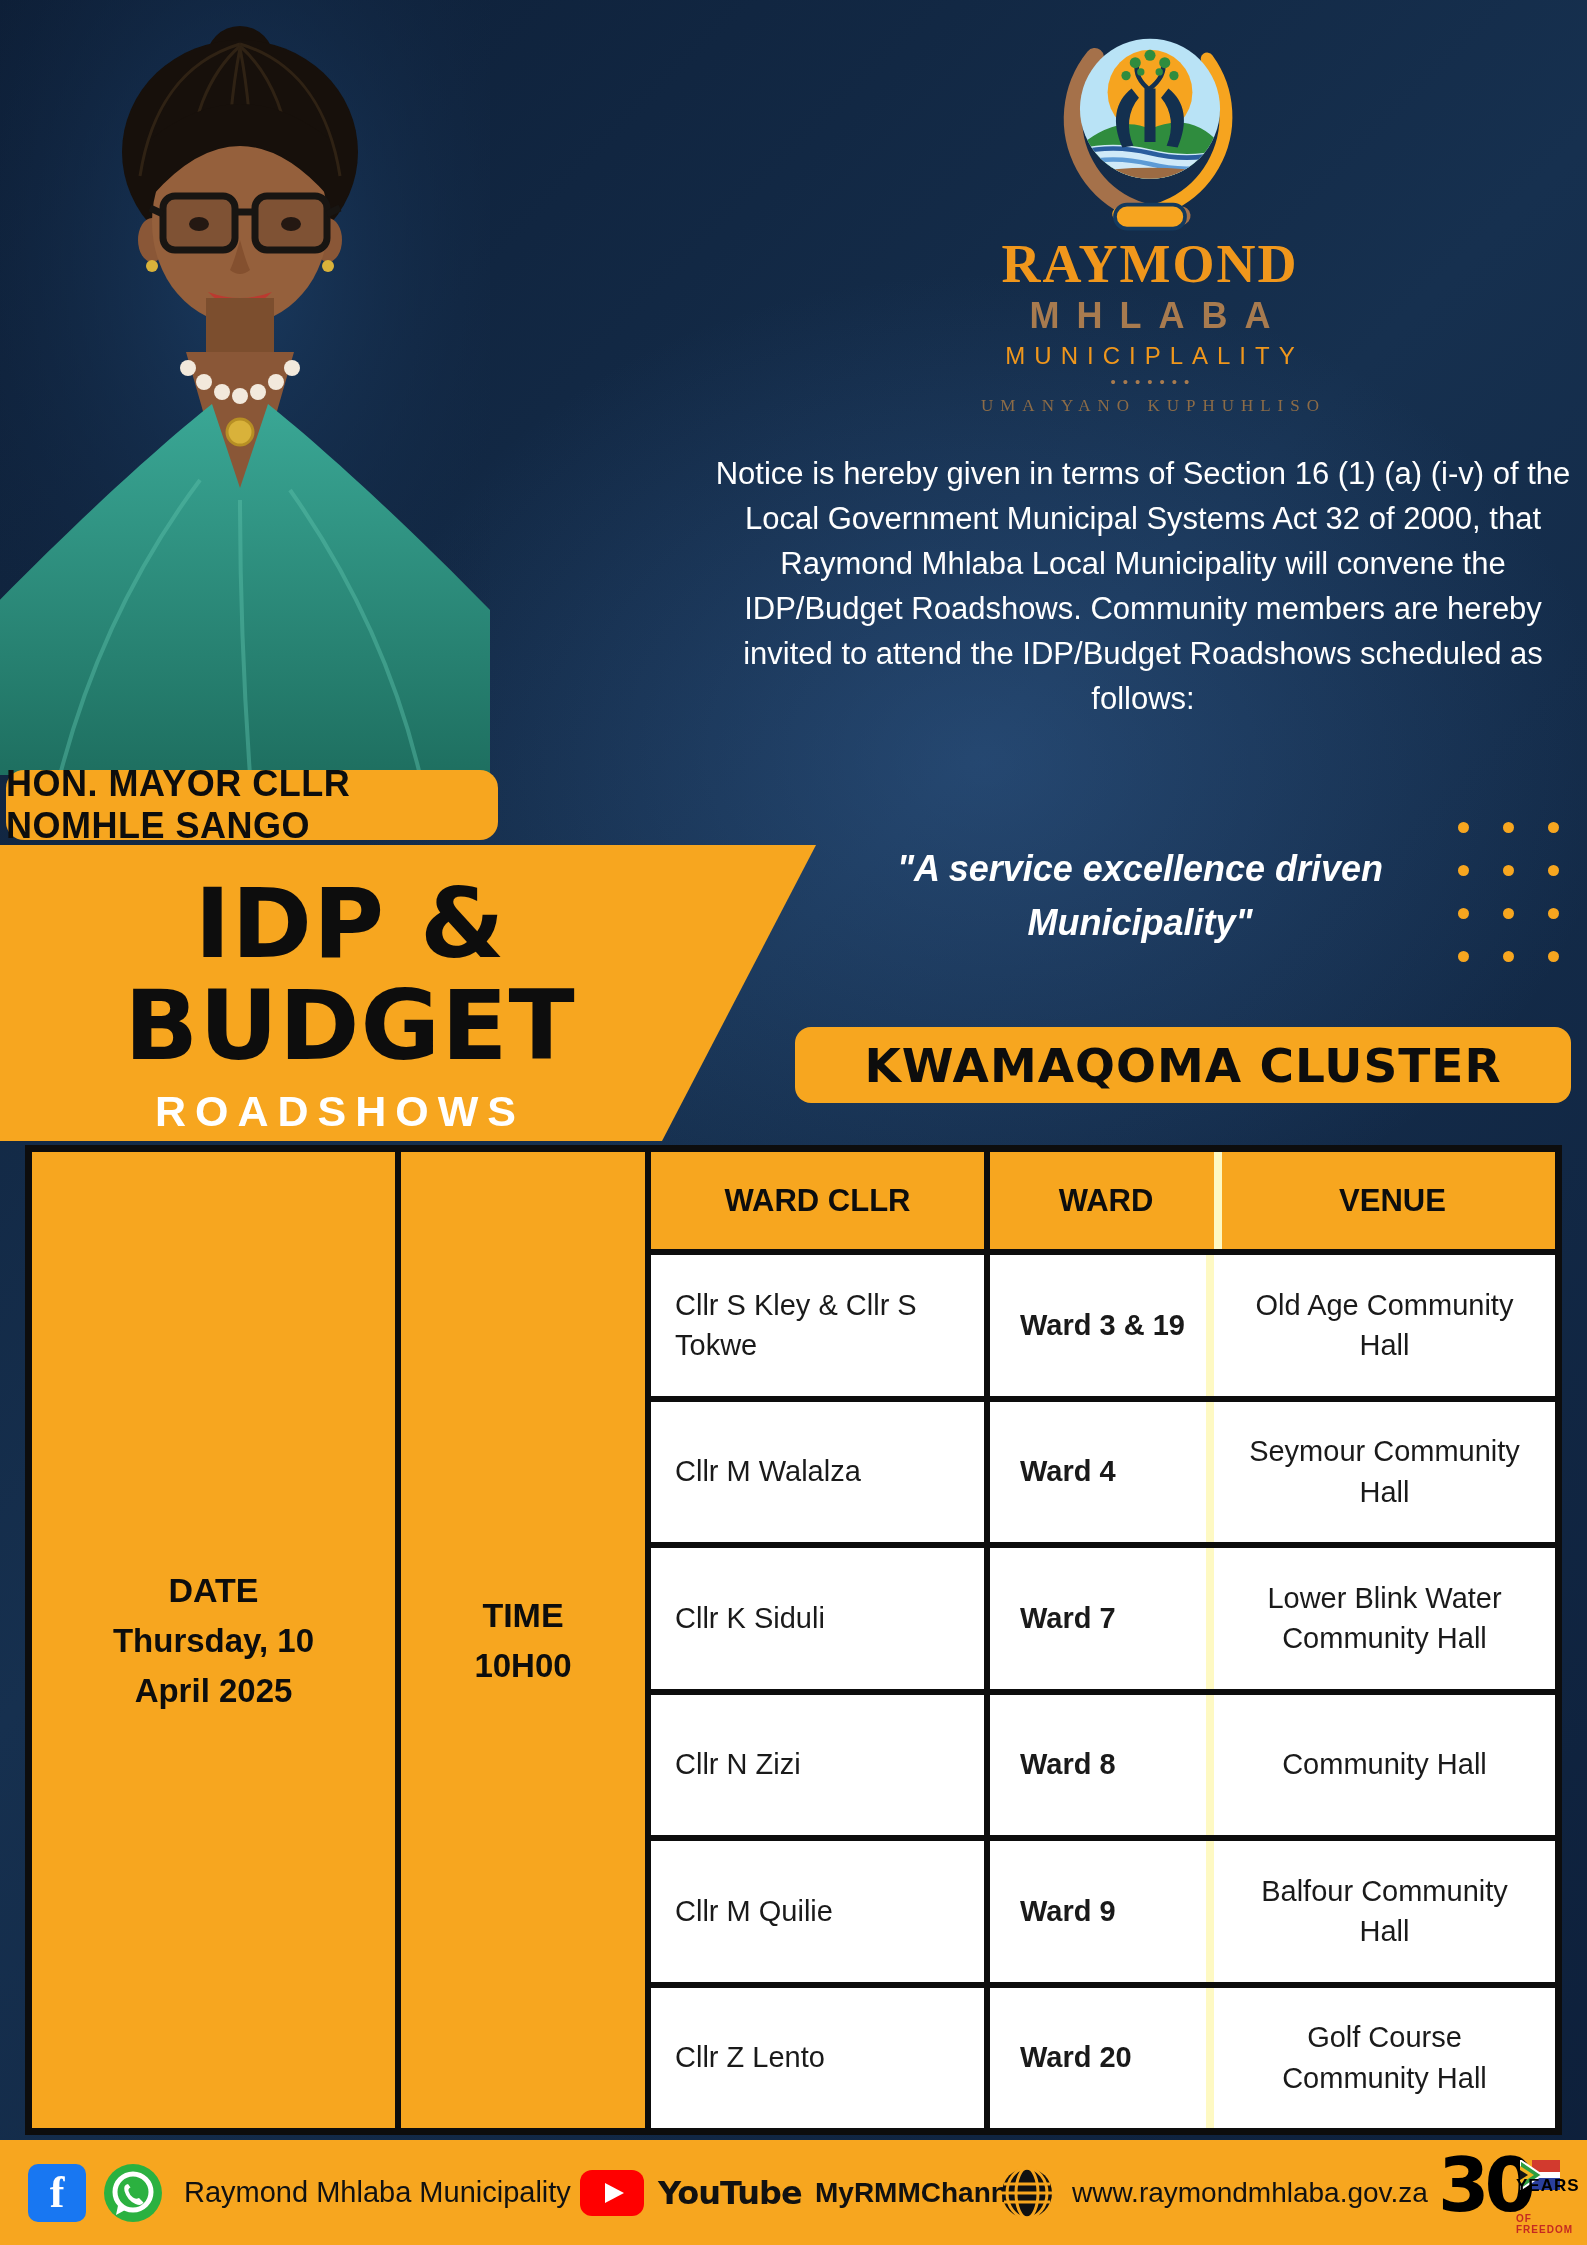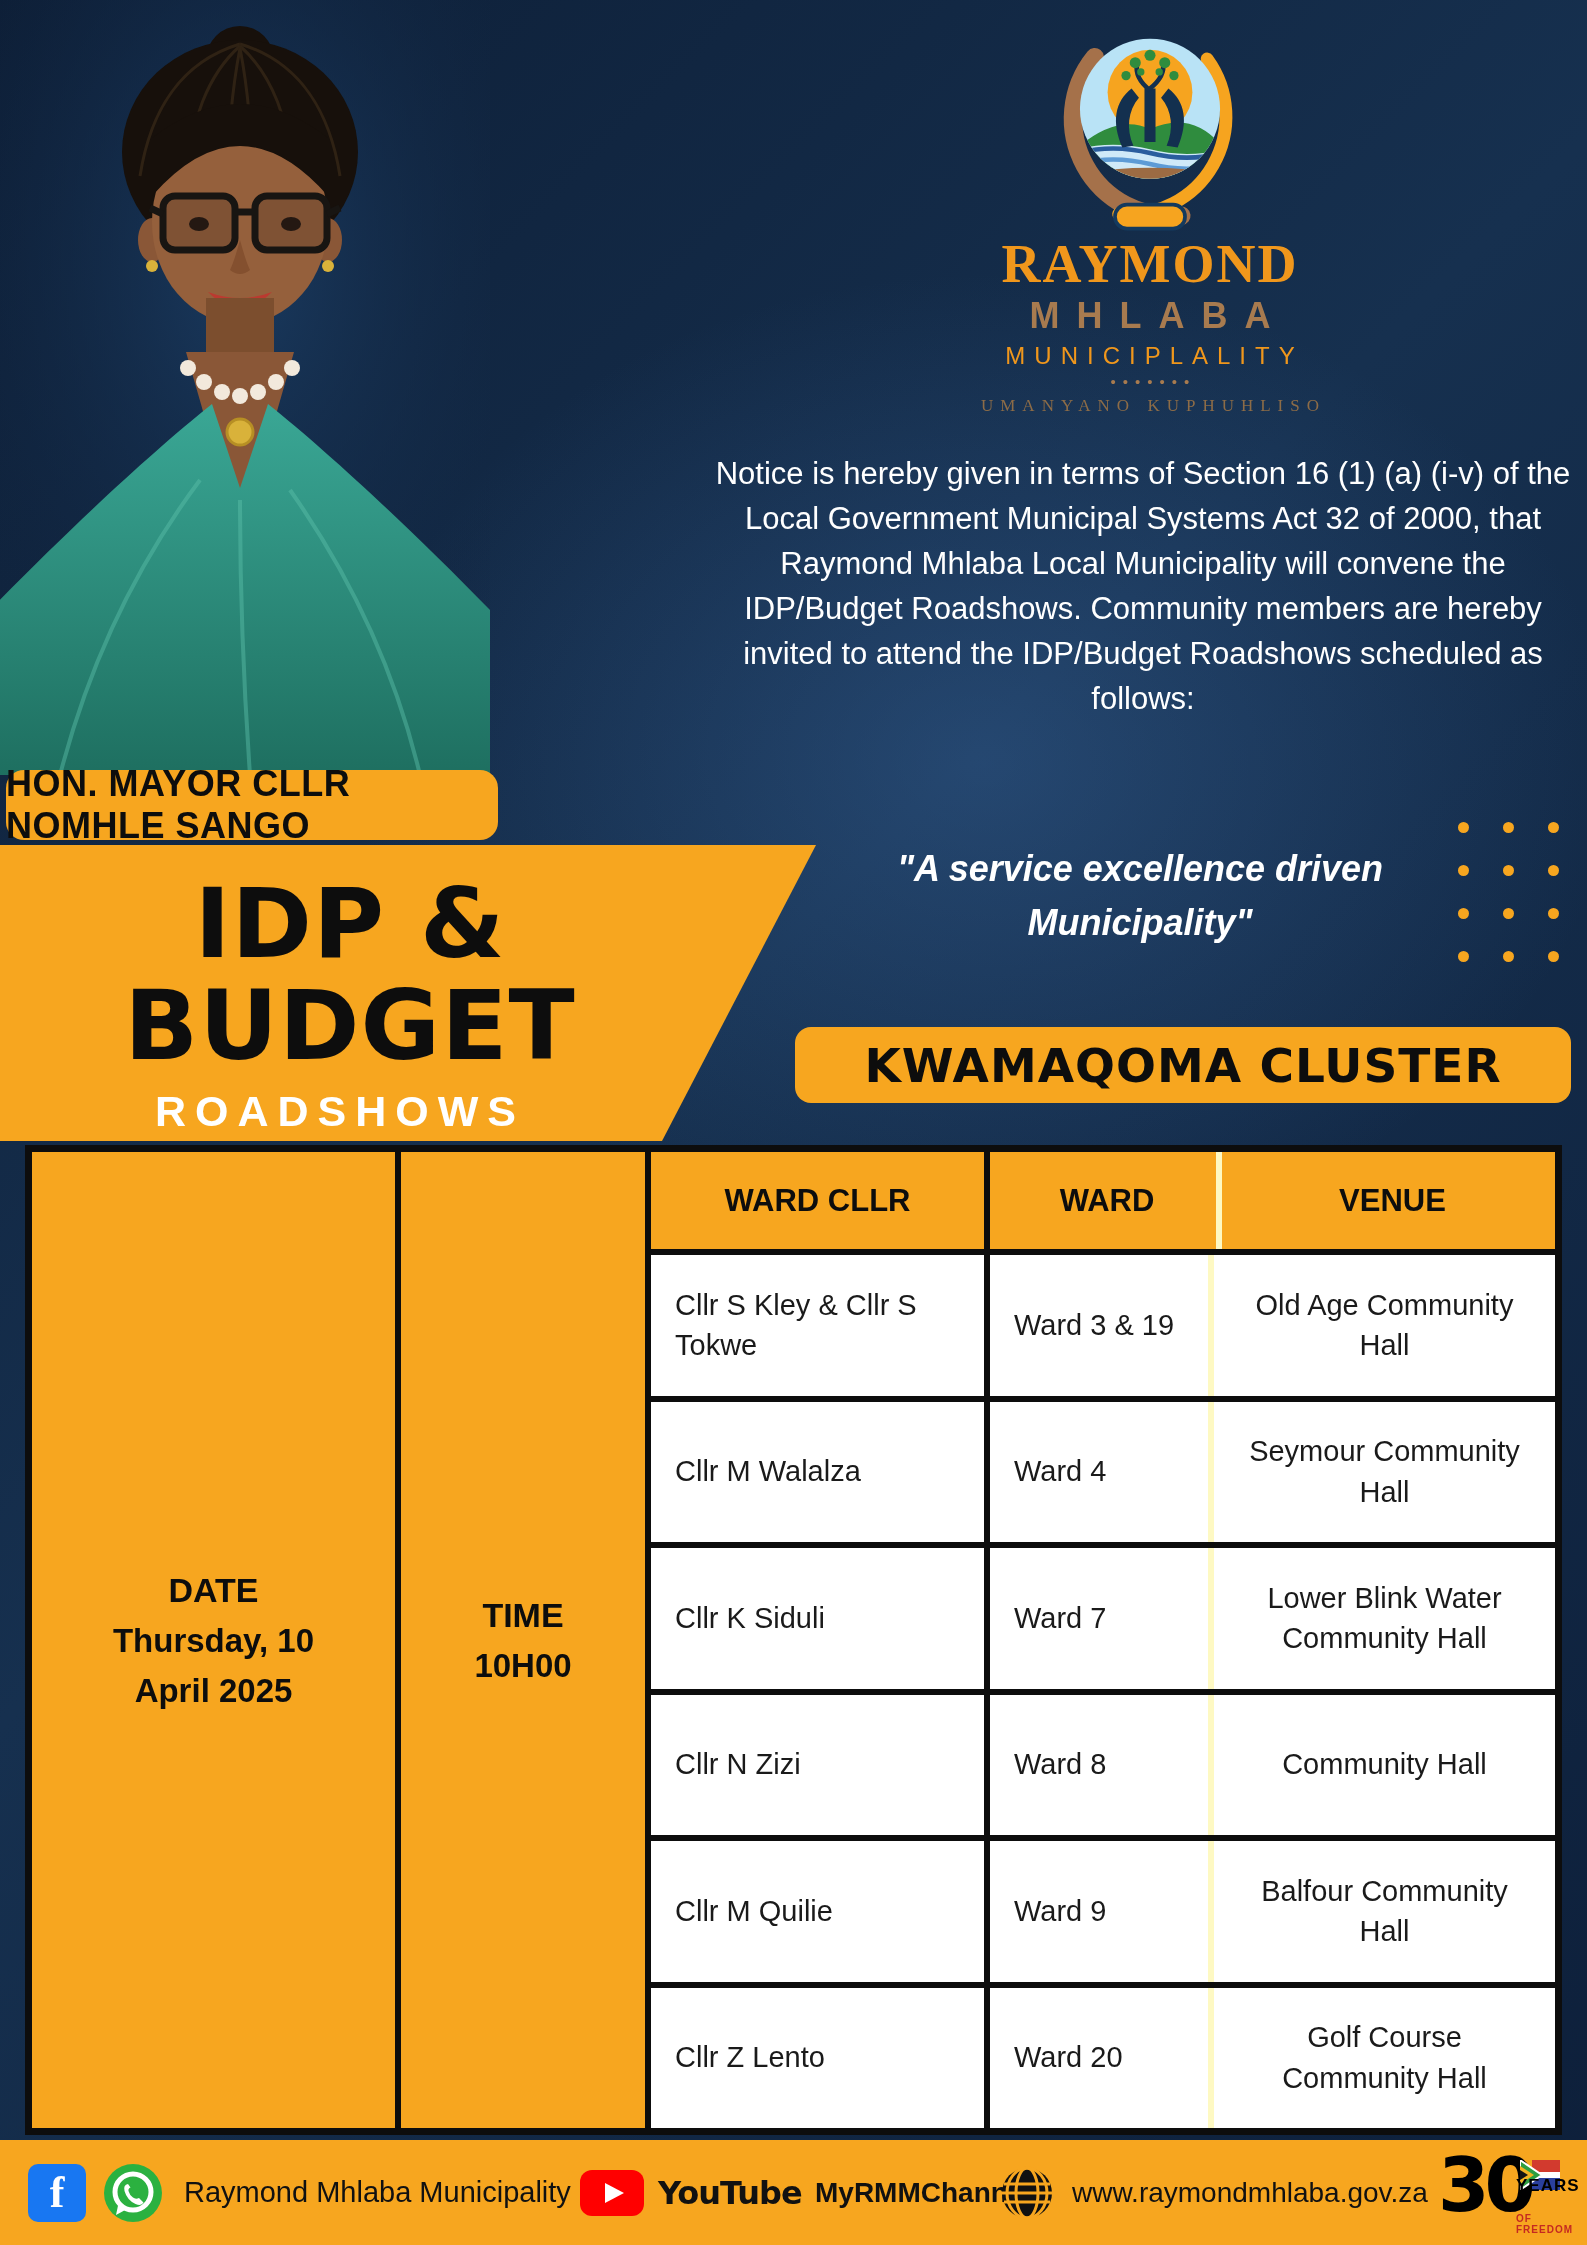--- a/index.html
+++ b/index.html
@@ -54,27 +54,27 @@
   .col-side{background:#F7A61F;border-right:6px solid #0d0d0d;display:flex;flex-direction:column;
     align-items:center;justify-content:center;text-align:center;color:#0d0d0d;}
   .col-date{width:363px;}
   .col-time{width:244px;}
   .side-label{font-weight:800;font-size:34px;line-height:1.5;}
   .side-value{font-weight:700;font-size:33px;line-height:1.5;max-width:240px;}
   .col-main{flex:1;display:flex;flex-direction:column;}
   .thead{height:103px;display:flex;background:#F7A61F;border-bottom:6px solid #0d0d0d;box-sizing:border-box;gap:8px;}
   .th{display:flex;align-items:center;justify-content:center;font-weight:800;font-size:31px;color:#0d0d0d;box-sizing:border-box;}
   .c1{width:339px;border-right:6px solid #0d0d0d;}
-  .c2{width:224px;border-right:6px solid #fef9c3;}
+  .c2{width:224px;border-right:8px solid #fef9c3;}
   .c3{flex:1;}
   .trow{flex:1;display:flex;border-bottom:6px solid #0d0d0d;box-sizing:border-box;background:#fff;}
   .trow:last-child{border-bottom:none;}
   .td{display:flex;align-items:center;font-size:29px;color:#1a1a1a;box-sizing:border-box;line-height:1.4;}
   .td.c1{padding:0 18px 0 24px;}
-  .td.c2{padding-left:24px;}
+  .td.c2{padding-left:30px;font-weight:bold;}
   .td.c3{justify-content:center;text-align:center;padding:0 26px;}
   
   .footer{position:absolute;left:0;top:2140px;width:1587px;height:105px;background:#F7A61F;color:#111;}
   .footer .item{position:absolute;top:0;height:105px;display:flex;align-items:center;}
   .fb-icon{left:28px;}
   .fb-box{width:58px;height:58px;background:#1877F2;border-radius:10px;display:flex;align-items:center;justify-content:center;
     color:#fff;font-weight:800;font-size:44px;font-family:"Liberation Serif",serif;}
   .wa-icon{left:103px;}
   .muni-label{left:184px;font-size:29px;font-weight:500;}
   .yt-icon{left:580px;}

